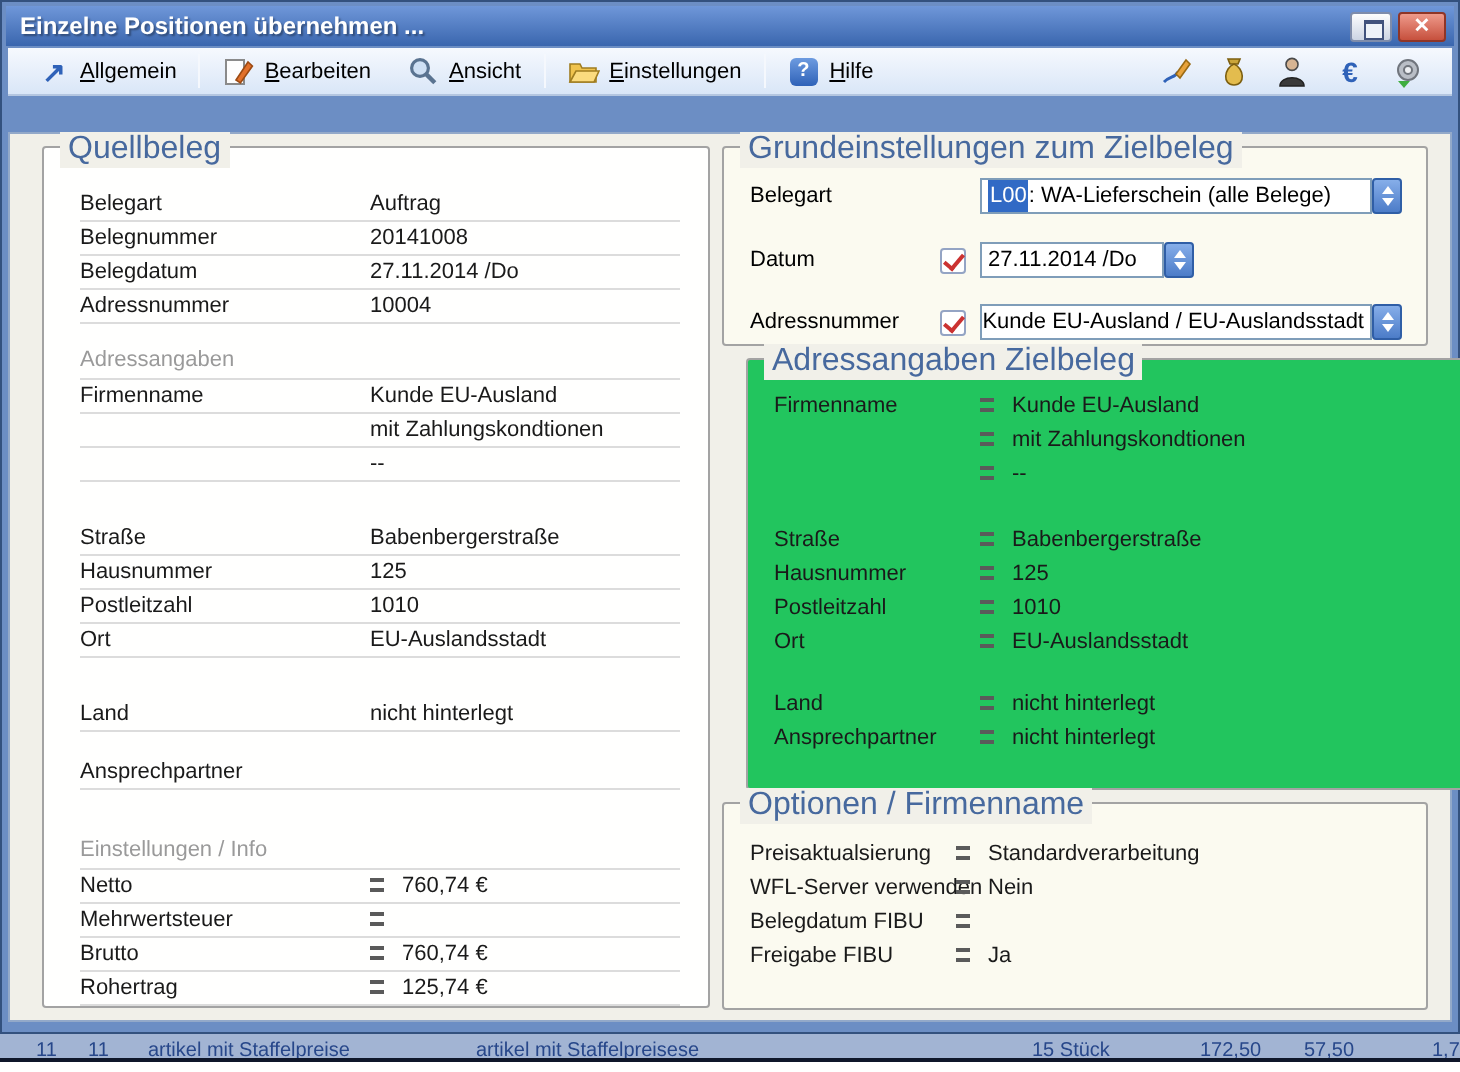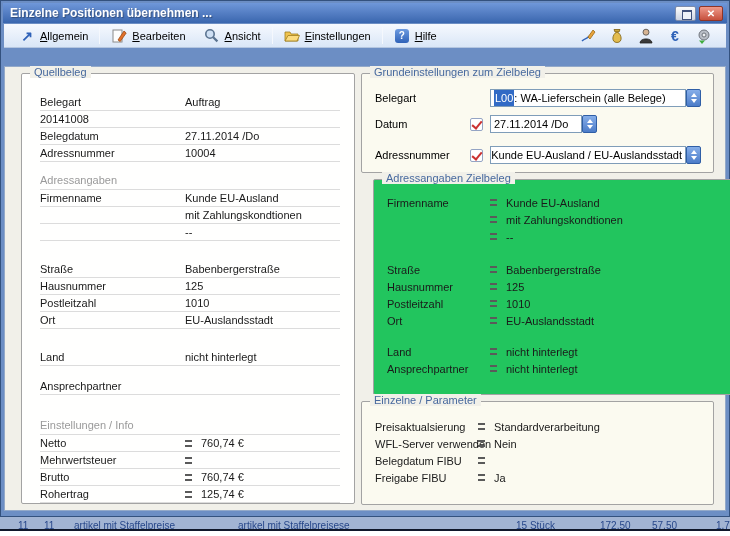--- a/index.html
+++ b/index.html
@@ -42,21 +42,21 @@
   .tab { position:absolute; left:14px; bottom:0; height:17px; padding:0 11px;
          background:#f1f0e9; border:1px solid #8a8a8a; border-bottom:none;
          border-radius:2px 2px 0 0; font-size:11px; line-height:16px; color:#000; }
 
   
   .content { position:absolute; left:3px; top:65px; right:3px; bottom:5px;
              background:#f1f0e9; border:1px solid #93a9c9; }
 
   .fs { position:absolute; border:1px solid #a3a3a3; border-radius:2px; }
   .fs-legend { position:absolute; top:-8px; left:8px; background:#f1f0e9; padding:0 4px;
-               font-size:11px; color:#47699e; }
+               font-size:16px; color:#47699e; }
   .fs-left  { left:16px; top:6px; width:334px; bottom:6px; background:#fffffe; }
   .fs-r1 { left:356px; top:6px;  width:353px; height:100px; background:#fbfaf0; }
   .fs-r2 { left:368px; top:112px; width:407px; height:216px; background:#22c55e; }
   .fs-r3 { left:356px; top:334px; width:353px; height:104px; background:#fbfaf0; }
 
   .rows-left { padding:20px 14px 0 18px; }
   .lrow { display:flex; align-items:center; height:17px; border-bottom:1px solid #dcdcdc;
           font-size:11px; color:#1a1a1a; }
   .lrow .lbl { width:145px; flex:0 0 auto; }
   .lrow .val { flex:1; }
@@ -192,20 +192,21 @@
   <div class="content">
 
     <div class="fs fs-left">
       <div class="fs-legend">Quellbeleg</div>
       <div class="rows-left">
         <div class="lrow">
             <span class="lbl">Belegart</span>
             <span class="val">Auftrag</span>
           </div>
         <div class="lrow">
+            <span class="lbl">Belegnummer</span>
             <span class="val">20141008</span>
           </div>
         <div class="lrow">
             <span class="lbl">Belegdatum</span>
             <span class="val">27.11.2014 /Do</span>
           </div>
         <div class="lrow">
             <span class="lbl">Adressnummer</span>
             <span class="val">10004</span>
           </div>
@@ -278,21 +279,21 @@
           <span class="chkslot"></span>
           <div class="field grow">
               <span class="sel">L00</span>
               <span> : WA-Lieferschein (alle Belege)</span>
             </div>
           <div class="spin">
               <i class="up"></i>
               <i class="dn"></i>
             </div>
         </div>
-        <div class="crow" style="margin-top:6px;">
+        <div class="crow" style="margin-top:12px;">
           <span class="lbl">Datum</span>
           <span class="chkslot">
               <span class="chk"></span>
             </span>
           <div class="field w92">
               <span>27.11.2014 /Do</span>
             </div>
           <div class="spin">
               <i class="up"></i>
               <i class="dn"></i>
@@ -359,21 +360,21 @@
           </div>
         <div class="rrow">
             <span class="lbl">Ansprechpartner</span>
             <span class="eq"></span>
             <span>nicht hinterlegt</span>
           </div>
       </div>
     </div>
 
     <div class="fs fs-r3">
-      <div class="fs-legend">Einzelne / Parameter</div>
+      <div class="fs-legend">Optionen / Firmenname</div>
       <div class="rows-right" style="padding-top:16px;">
         <div class="rrow">
             <span class="lbl">Preisaktualsierung</span>
             <span class="eq"></span>
             <span>Standardverarbeitung</span>
           </div>
         <div class="rrow">
             <span class="lbl">WFL-Server verwenden</span>
             <span class="eq"></span>
             <span>Nein</span>

